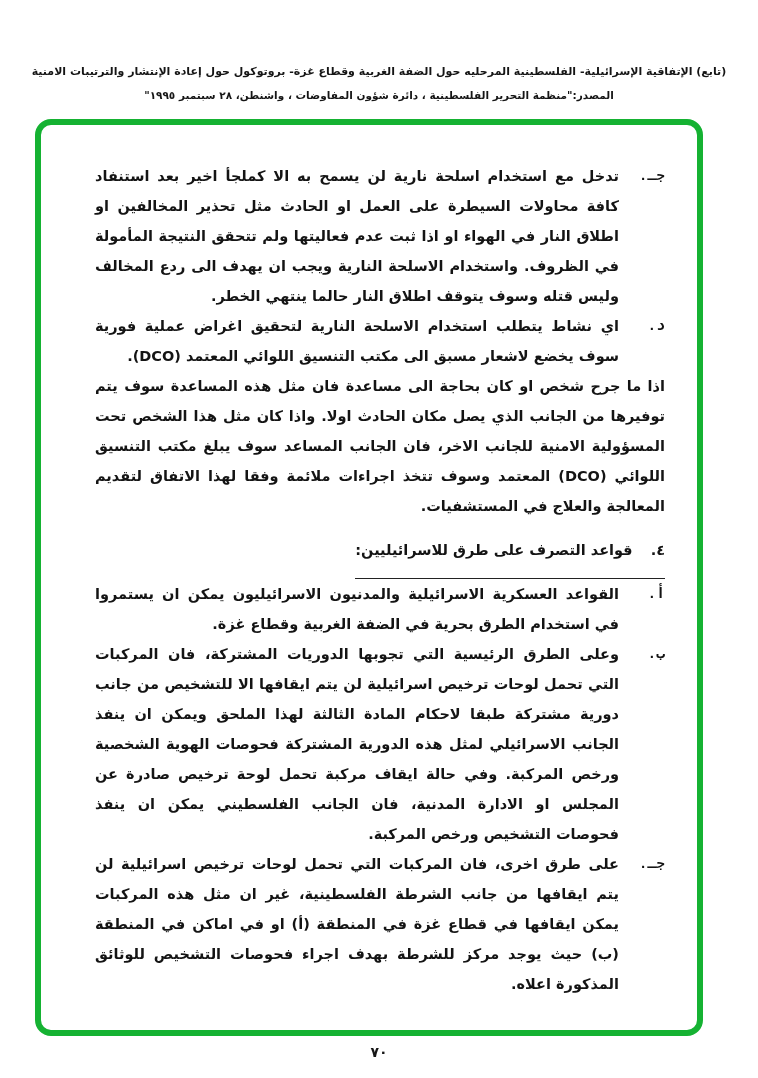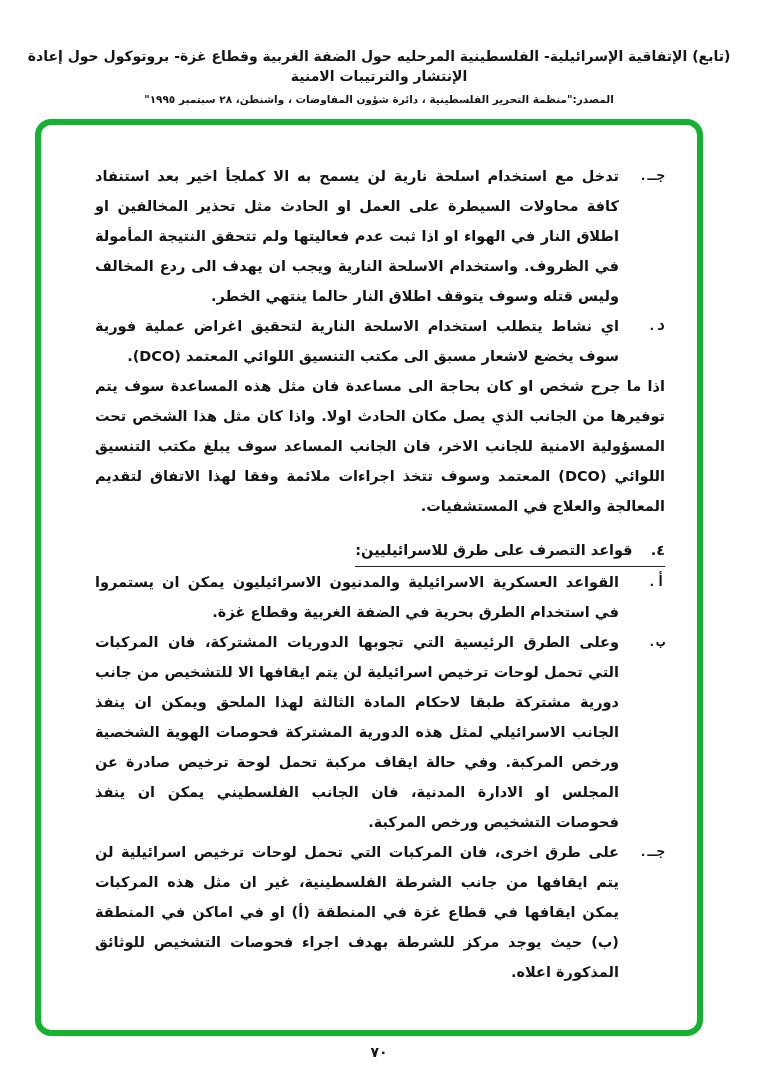--- a/index.html
+++ b/index.html
@@ -17,23 +17,24 @@
   .header {
     position: absolute;
     top: 46px;
     left: 0;
     right: 0;
     text-align: center;
     direction: rtl;
     font-weight: bold;
   }
   .header .title {
-    font-size: 14px;
+    font-size: 11px;
     line-height: 20px;
     padding: 0 10px;
+    margin-top: 16px;
   }
   .header .source {
     font-size: 10.5px;
     margin-top: 7px;
   }
 
   
   .frame {
     position: absolute;
     left: 35px;
@@ -61,21 +62,21 @@
   .li .txt { flex: 1; text-align: justify; }
 
   .heading {
     margin-top: 14px;
     text-align: right;
     margin-left: 20px;
   }
   .heading .hu {
     display: inline-block;
     border-bottom: 1.6px solid #222;
-    padding-bottom: 1px;
+    padding-bottom: 13px;
   }
   .heading .hgap { display: inline-block; width: 18px; }
 
   
   .pagenum {
     position: absolute;
     top: 1044px;
     left: 0;
     right: 0;
     text-align: center;

